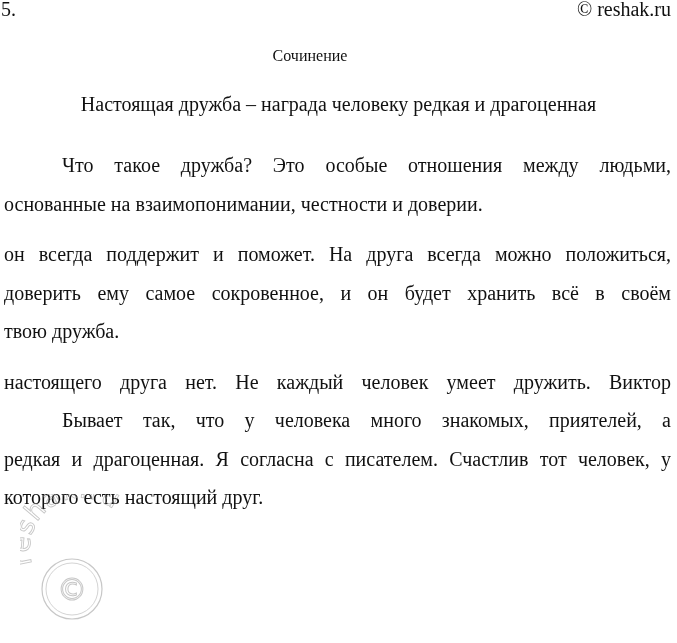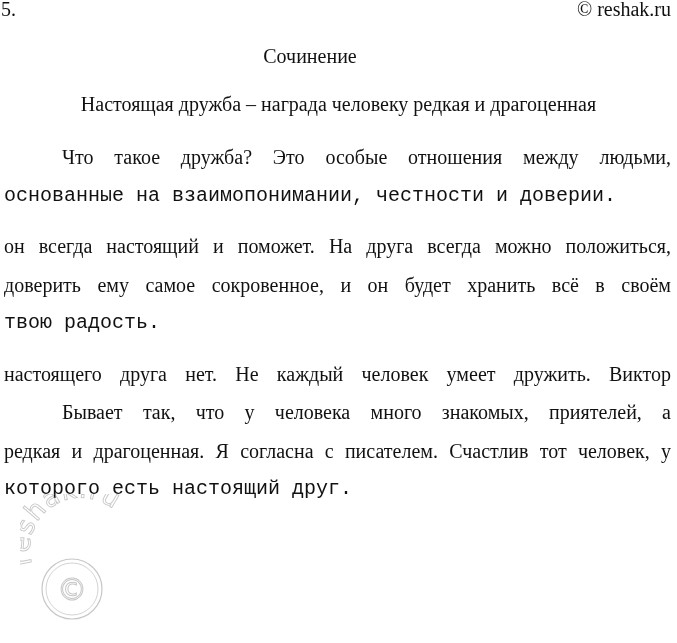--- a/index.html
+++ b/index.html
@@ -35,55 +35,54 @@
       top: -3px;
       font-size: 20px;
       line-height: 24px;
     }
     .title {
       position: absolute;
       left: 0;
       width: 620px;
       top: 44px;
       text-align: center;
-      font-size: 20px;
+      font-size: 16px;
       line-height: 24px;
     }
     .subtitle {
       position: absolute;
       left: 0;
       width: 677px;
       top: 92px;
       text-align: center;
       font-size: 20px;
       line-height: 24px;
     }
     .body-text {
       position: absolute;
       left: 4px;
       width: 667px;
       top: 138px;
       font-size: 20px;
     }
     .para {
-      margin: 0 0 12px 0;
+      margin: 8px 0 12px 0;
       text-align: justify;
       text-align-last: left;
       line-height: 38.5px;
     }
     .para .line {
       display: block;
       text-align: justify;
       text-align-last: justify;
       white-space: nowrap;
       word-spacing: 0;
     }
     .para .line.last {
       text-align-last: left;
-      font-family: Liberation Mono, monospace;
     }
     .para .line.indent {
       padding-left: 58px;
     }
     .watermark {
       position: absolute;
       left: 20px;
       top: 494px;
       width: 140px;
       height: 130px;
@@ -103,23 +102,23 @@
   <div class="subtitle">Настоящая дружба – награда человеку редкая и драгоценная</div>
 
   <div class="body-text">
 
     <div class="para">
       <span class="line indent">Что такое дружба? Это особые отношения между людьми,</span>
       <span class="line last">основанные на взаимопонимании, честности и доверии.</span>
     </div>
 
     <div class="para">
-      <span class="line">он всегда настоящий и поможет. На друга всегда можно положиться,</span>
+      <span class="line">он всегда поддержит и поможет. На друга всегда можно положиться,</span>
       <span class="line">доверить ему самое сокровенное, и он будет хранить всё в своём</span>
-      <span class="line last">твою радость.</span>
+      <span class="line last">твою дружба.</span>
     </div>
 
     <div class="para">
       <span class="line">настоящего друга нет. Не каждый человек умеет дружить. Виктор</span>
       <span class="line indent">Бывает так, что у человека много знакомых, приятелей, а</span>
       <span class="line">редкая и драгоценная. Я согласна с писателем. Счастлив тот человек, у</span>
       <span class="line last">которого есть настоящий друг.</span>
     </div>
 
   </div>

